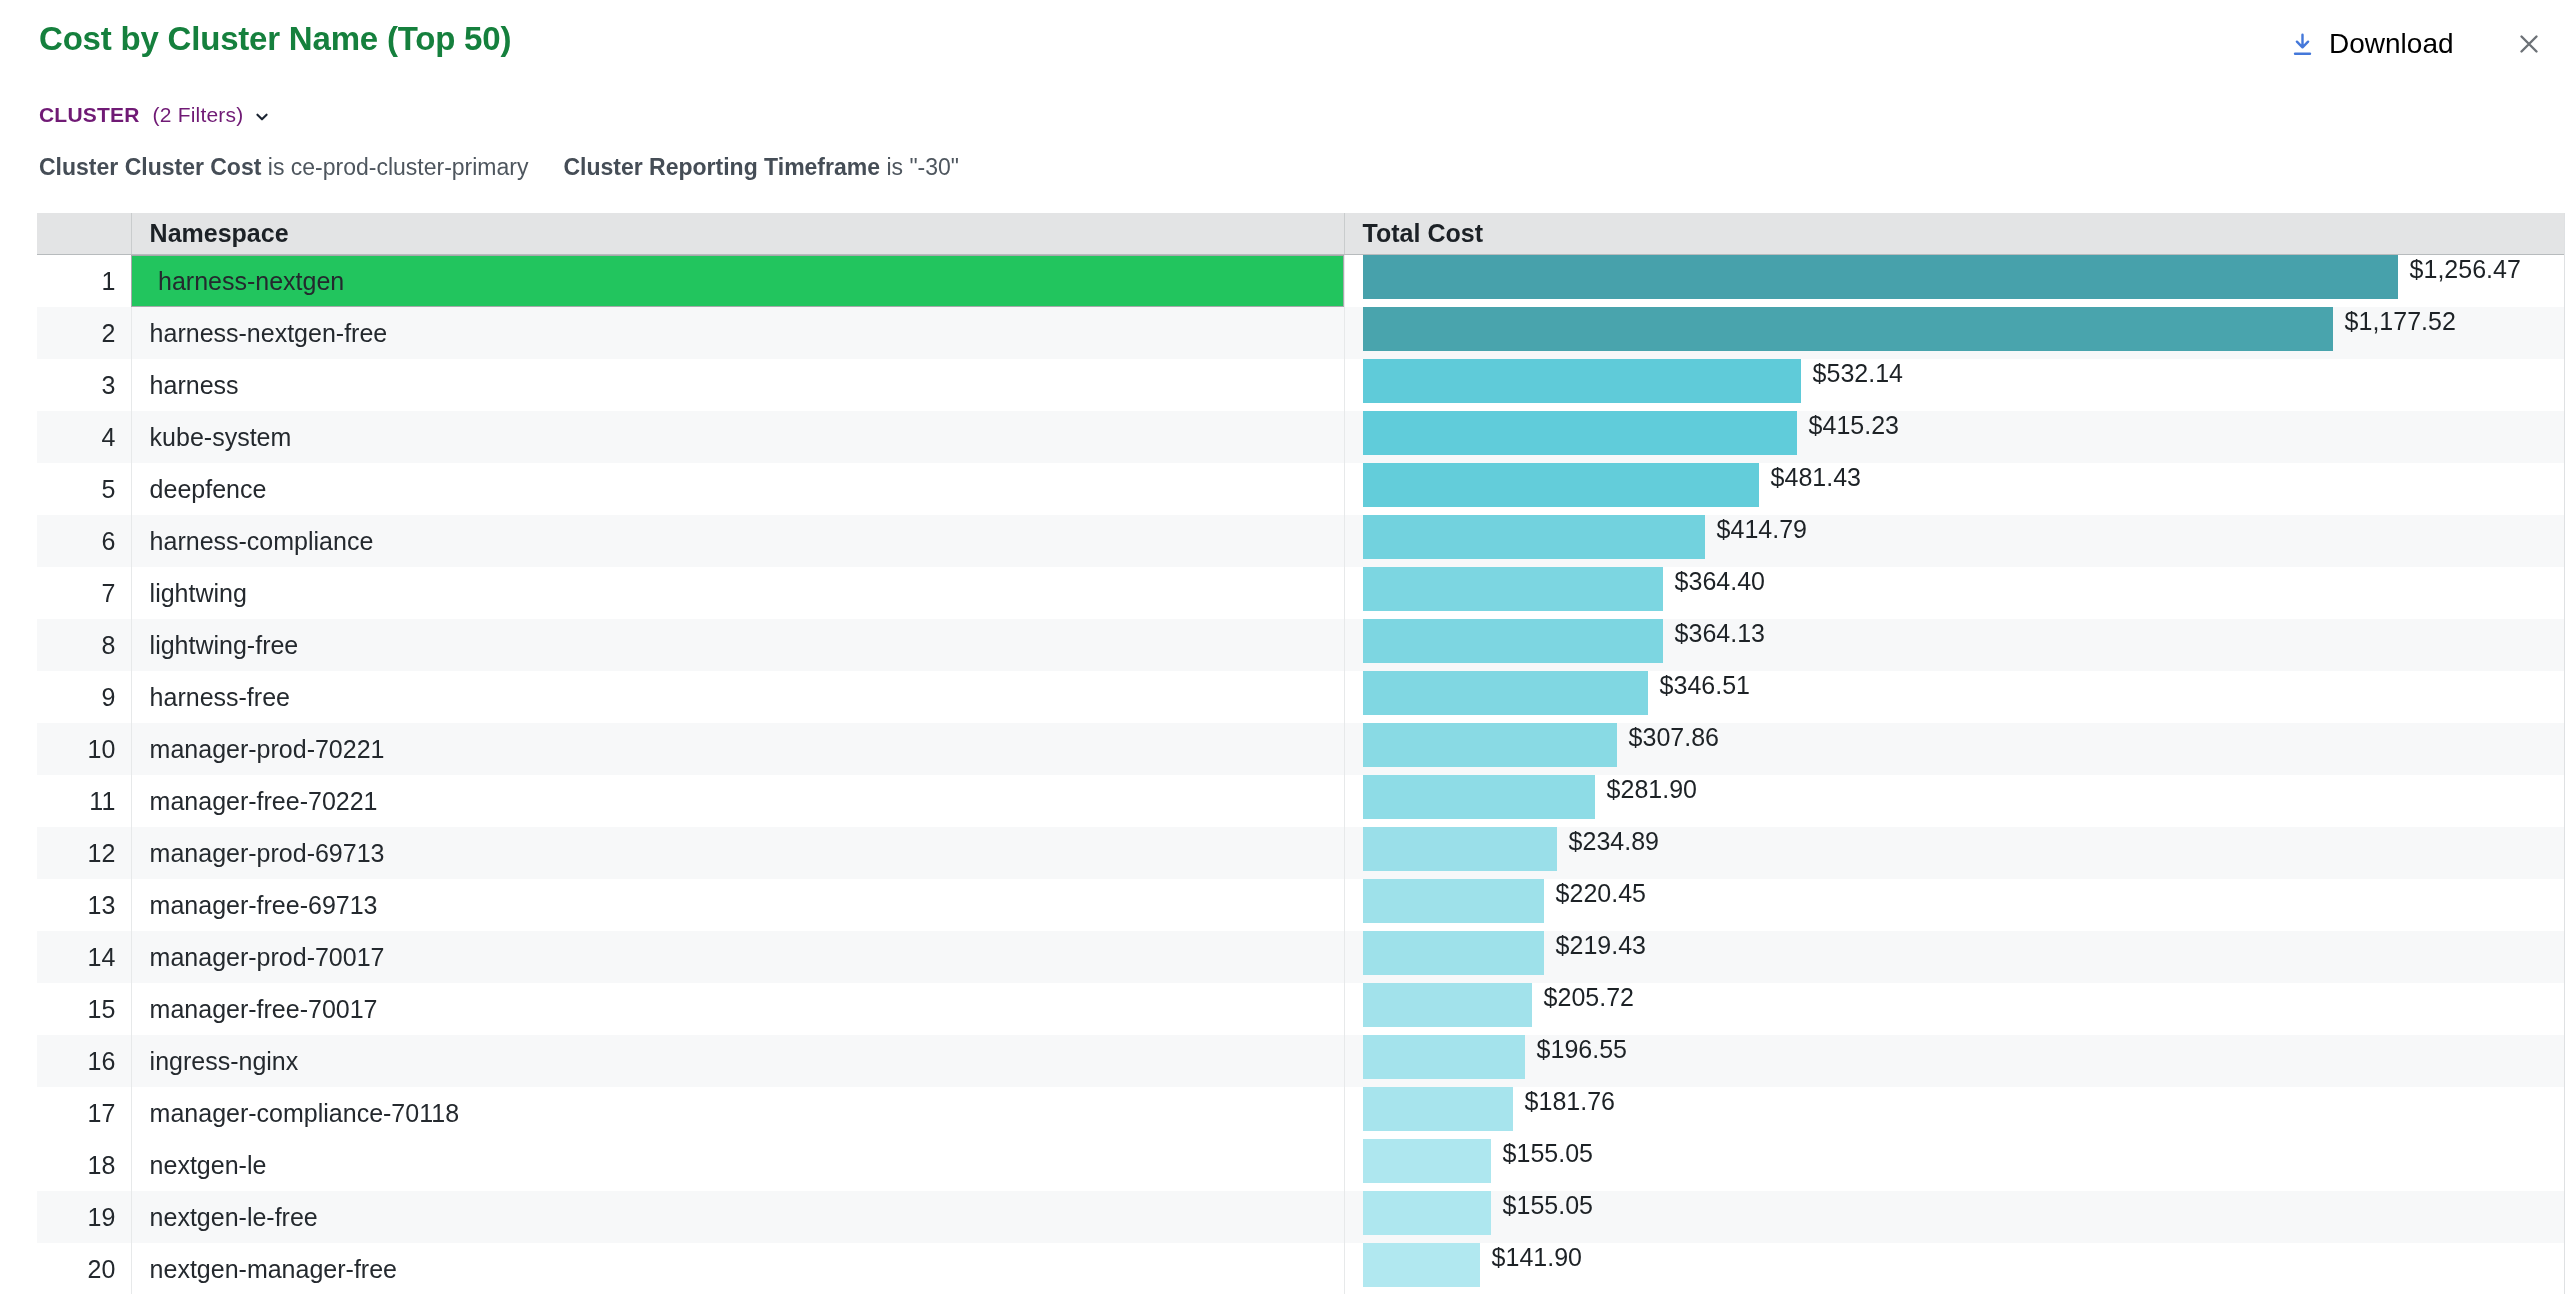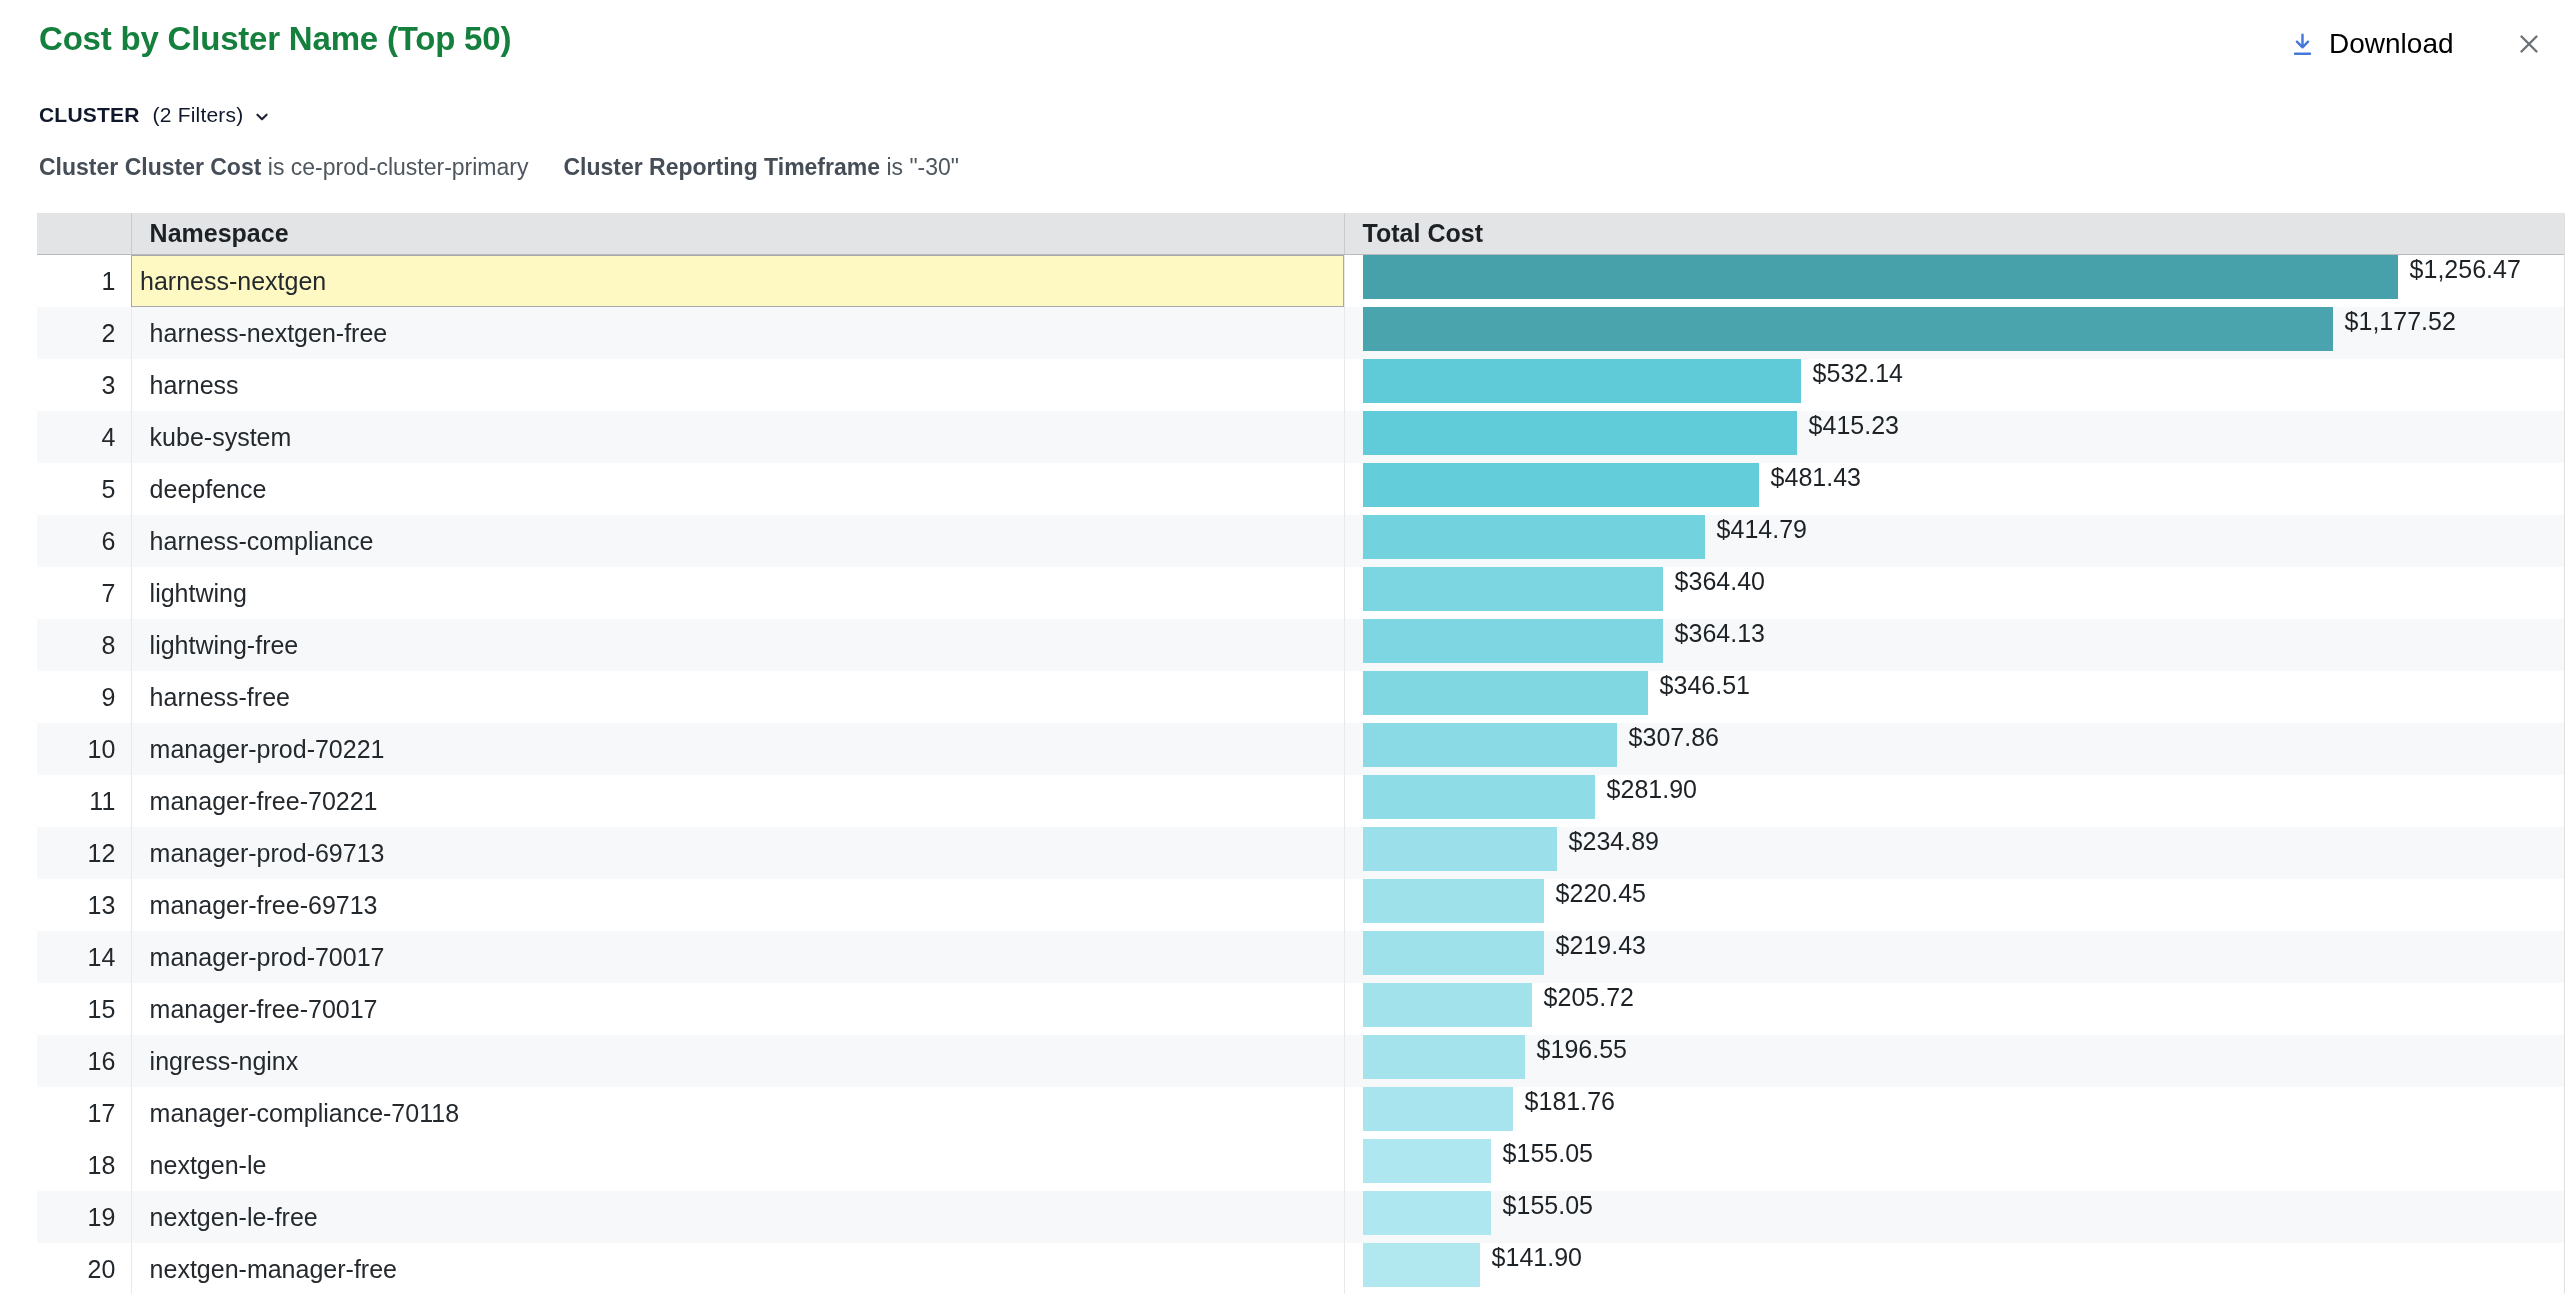--- a/index.html
+++ b/index.html
@@ -17,21 +17,21 @@
     position:absolute;left:2289px;top:28px;display:flex;align-items:center;gap:13px;
     font-size:28px;font-weight:400;color:#000000;cursor:pointer;
   }
   .close-btn{
     position:absolute;left:2513px;top:28px;width:31.5px;height:31.5px;cursor:pointer;
     display:flex;align-items:center;justify-content:center;
   }
   
   .filter-toggle{
     position:absolute;left:39px;top:102px;display:flex;align-items:center;gap:7.4px;
-    font-size:21px;color:#0f172a;cursor:pointer;letter-spacing:0.2px;
+    font-size:21px;color:#701a75;cursor:pointer;letter-spacing:0.2px;
   }
   .filter-toggle .grp{font-weight:700;}
   .filter-toggle .cnt{font-weight:400;margin-left:5.6px;}
   .filter-summary{
     position:absolute;left:39px;top:154px;display:flex;gap:35px;
     font-size:23px;color:#4e565e;
   }
   .filter-item .fld{font-weight:600;color:#454d56;}
   
   .grid{
@@ -54,21 +54,21 @@
   .row.striped{background:#f7f8f9;}
   .rank-cell{
     display:flex;align-items:center;justify-content:flex-end;
     padding-right:15.7px;font-size:25px;color:#23282d;box-sizing:border-box;
   }
   .ns-cell{
     display:flex;align-items:center;padding-left:17.6px;font-size:25px;color:#24292e;
     border-left:0.9px solid #e7e9ea;box-sizing:border-box;
   }
   .ns-cell.selected{
-    background:#fef9c3;border:1.9px solid #a6a9ab;padding-left:8px;
+    background:#22c55e;border:1.9px solid #a6a9ab;padding-left:26px;
   }
   .cost-cell{
     display:flex;align-items:flex-start;border-left:0.9px solid #e7e9ea;
     box-sizing:border-box;padding-left:17.6px;
   }
   .bar{height:44px;flex:none;}
   .val{margin-left:12px;font-size:25px;color:#1d2226;white-space:nowrap;}
   svg{display:block;}
 </style>
 </head>

